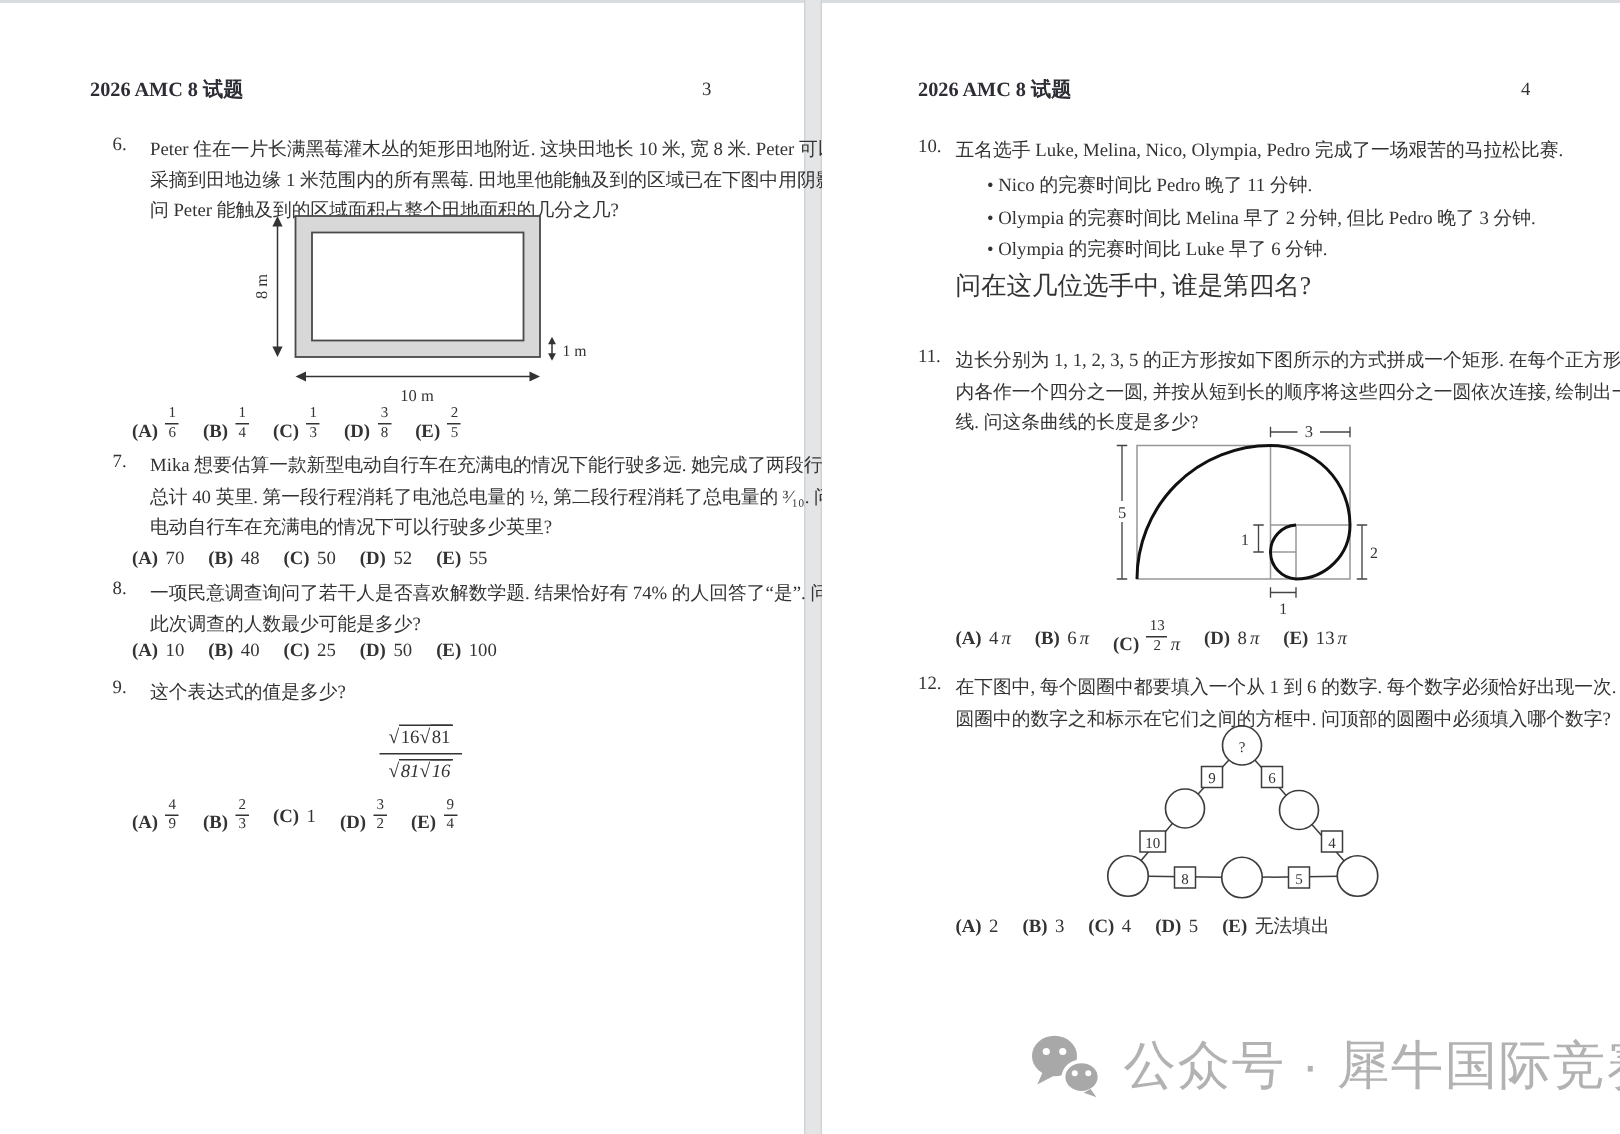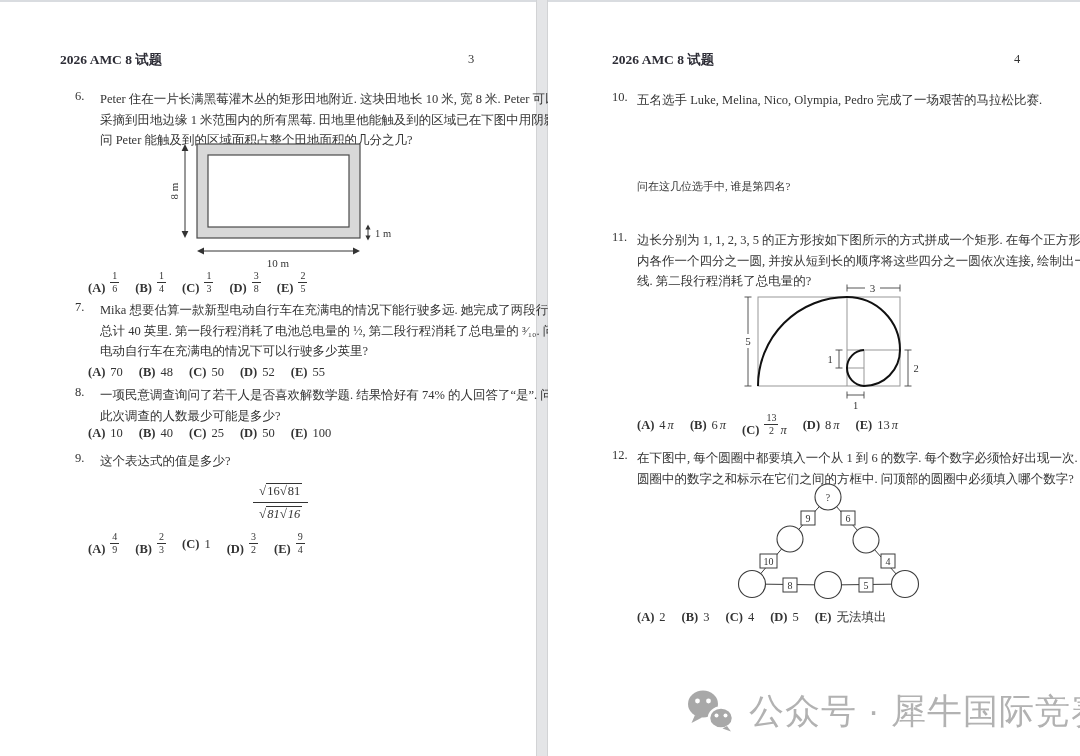--- a/index.html
+++ b/index.html
@@ -10,21 +10,21 @@
             border-left:1px solid #d2d3d5;border-right:1px solid #d2d3d5;box-sizing:border-box;}
   .page{position:absolute;top:18px;height:756px;background:#ffffff;}
   #page3{left:0;width:536px;}
   #page4{left:548px;width:532px;}
   .hdr-title{position:absolute;top:33px;font-size:13.5px;font-weight:bold;color:#2d2d36;white-space:nowrap;}
   .hdr-num{position:absolute;top:34px;font-size:12.5px;}
   .prob{position:absolute;width:420px;}
   .pnum{position:absolute;left:-25px;top:0;font-size:12.5px;}
   .pline{font-size:12.5px;line-height:20.7px;white-space:nowrap;}
   .bullets .pline{line-height:21.6px;}
-  .qline{position:absolute;font-size:11px;white-space:nowrap;}
+  .qline{position:absolute;font-size:17px;white-space:nowrap;}
   .choices{position:absolute;display:flex;align-items:center;column-gap:16px;
            font-size:12.5px;white-space:nowrap;}
   .clabel{font-weight:bold;margin-right:5px;}
   .frac{display:inline-block;text-align:center;line-height:1;}
   .fn{display:block;font-size:10px;padding:0 2px 1px;}
   .fd{display:block;font-size:10px;border-top:1px solid #333;padding:1px 2px 0;}
   .csuffix{font-style:italic;margin-left:2px;}
   .expr{position:absolute;display:inline-block;text-align:center;font-size:12.5px;}
   .exnum{padding:0 6px 3px;}
   .exden{border-top:1.2px solid #333;padding:3px 6px 0;font-style:italic;}
@@ -141,28 +141,35 @@
 <div class="page" id="page4">
   <span class="hdr-title" style="left:64px">2026 AMC 8 试题</span>
   <span class="hdr-num" style="left:466px">4</span>
 
   <div class="prob" style="left:89px;top:72px">
     <span class="pnum">10.</span>
     <div>
         <div class="pline">五名选手 Luke, Melina, Nico, Olympia, Pedro 完成了一场艰苦的马拉松比赛.</div>
       </div>
   </div>
+  <div class="prob bullets" style="left:110px;top:95px">
+    <div>
+        <div class="pline">• Nico 的完赛时间比 Pedro 晚了 11 分钟.</div>
+        <div class="pline">• Olympia 的完赛时间比 Melina 早了 2 分钟, 但比 Pedro 晚了 3 分钟.</div>
+        <div class="pline">• Olympia 的完赛时间比 Luke 早了 6 分钟.</div>
+      </div>
+  </div>
   <div class="qline" style="left:89px;top:161px">问在这几位选手中, 谁是第四名?</div>
 
   <div class="prob" style="left:89px;top:212px">
     <span class="pnum">11.</span>
     <div>
         <div class="pline">边长分别为 1, 1, 2, 3, 5 的正方形按如下图所示的方式拼成一个矩形. 在每个正方形中</div>
         <div class="pline">内各作一个四分之一圆, 并按从短到长的顺序将这些四分之一圆依次连接, 绘制出一条曲</div>
-        <div class="pline">线. 第二段行程消耗了总电量的?</div>
+        <div class="pline">线. 问这条曲线的长度是多少?</div>
       </div>
   </div>
 
   <svg class="fig" style="left:187px;top:261px" width="194" height="132" viewBox="0 0 194 132">
     <g fill="none" stroke="#979797" stroke-width="1">
       <rect x="23" y="18" width="142" height="89"></rect>
       <line x1="112" y1="18" x2="112" y2="107"></line>
       <line x1="112" y1="71" x2="165" y2="71"></line>
       <line x1="129" y1="71" x2="129" y2="107"></line>
       <line x1="112" y1="89" x2="129" y2="89"></line>

